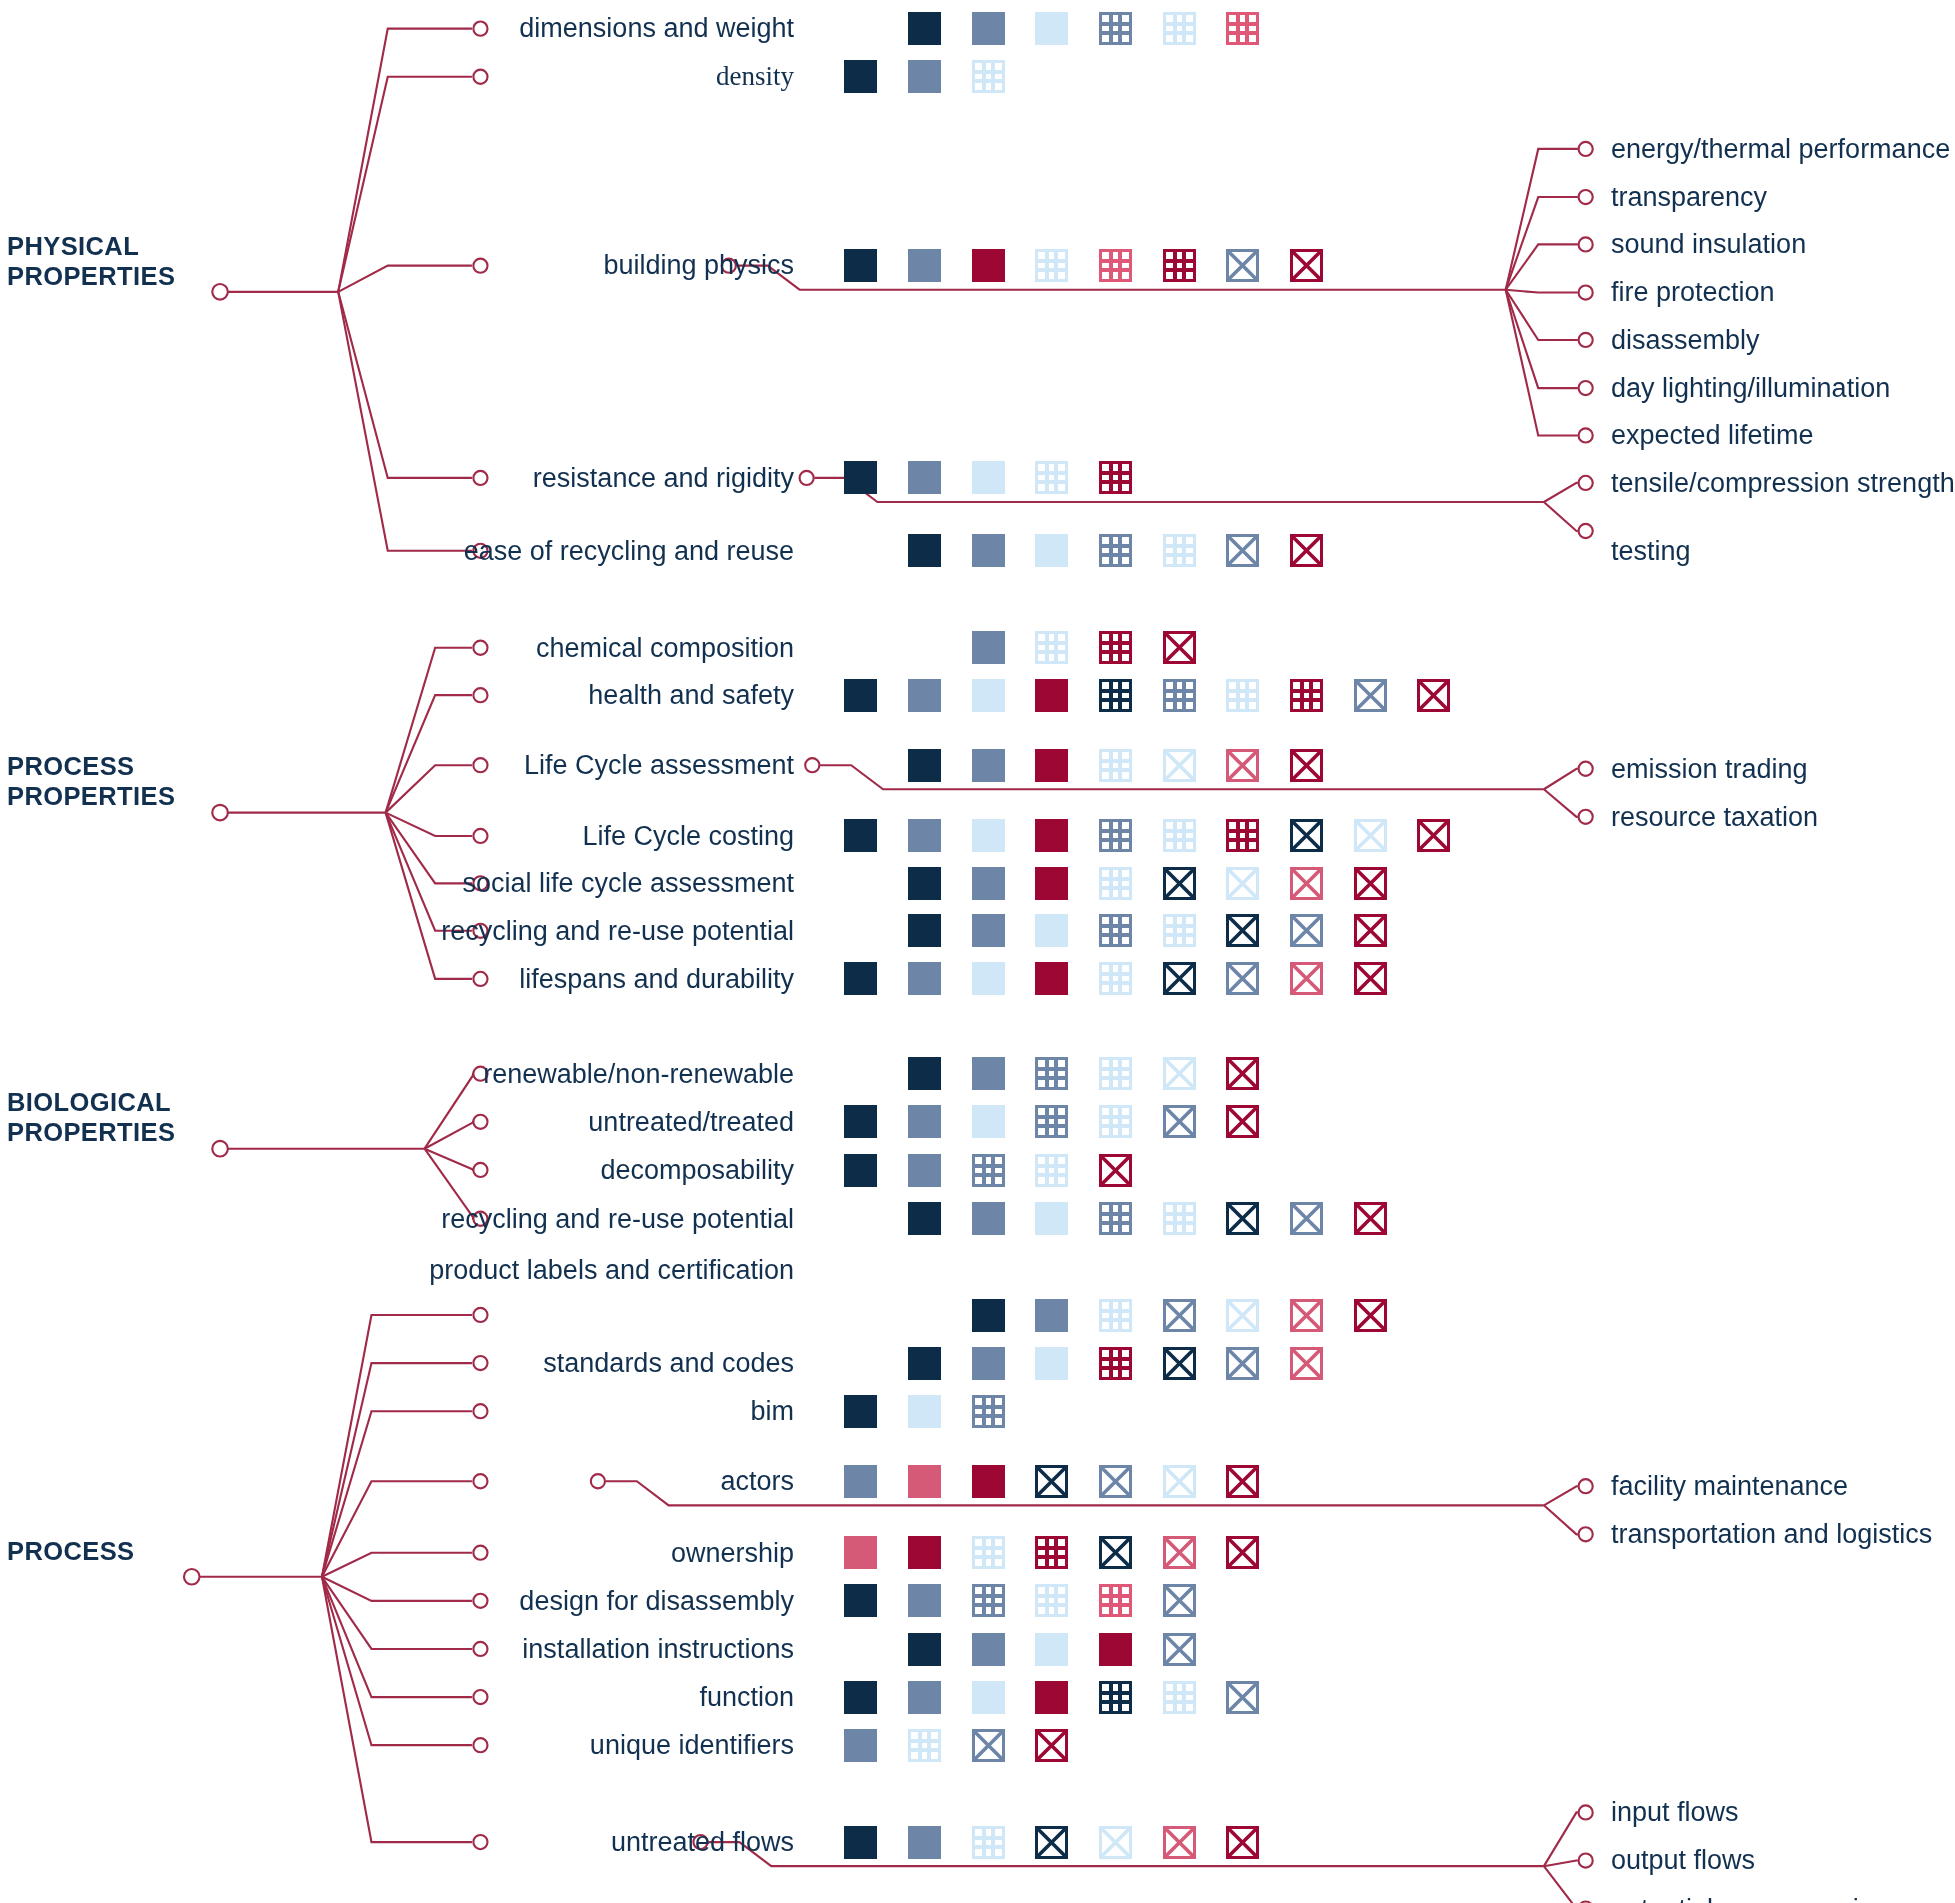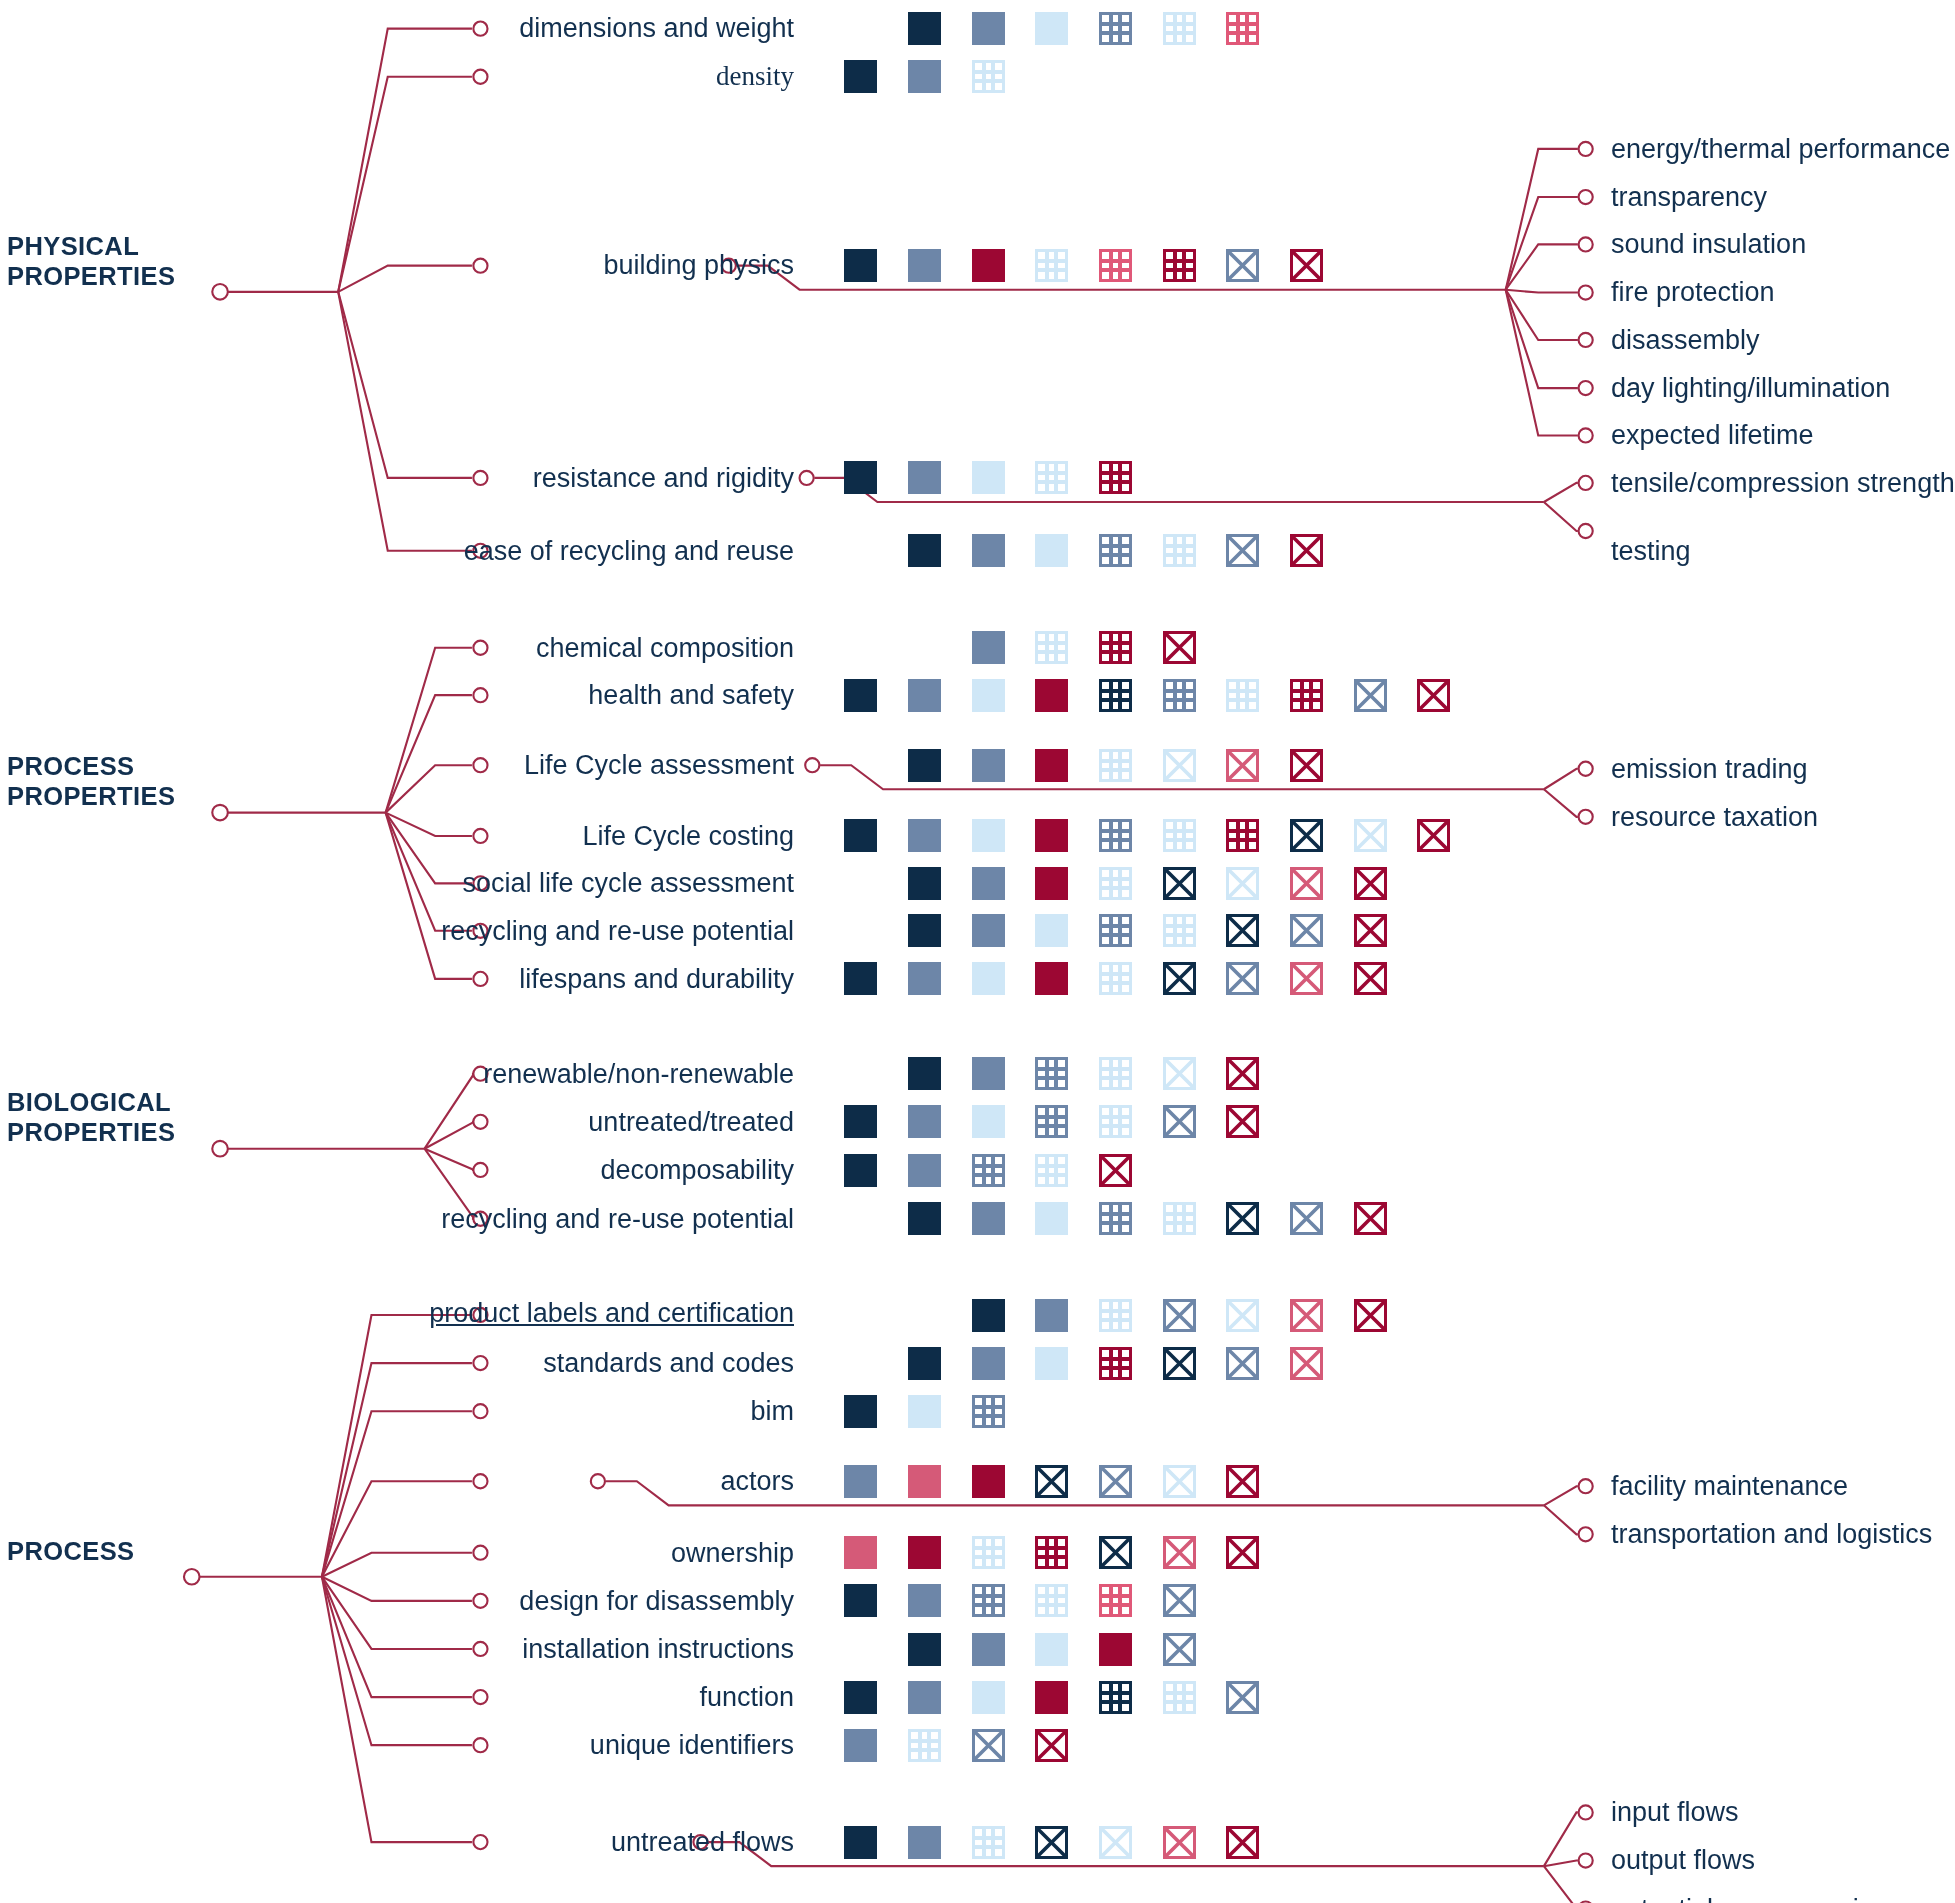--- a/index.html
+++ b/index.html
@@ -433,21 +433,21 @@
           <line x1="44" y1="2" x2="2" y2="44" stroke="#6d86a8" stroke-width="5"></line>
         </svg>
       </div>
       <div class="mk x" style="left: 1354px; top: 1202px; color: rgb(156, 7, 51);">
         <svg viewBox="0 0 46 46">
           <line x1="2" y1="2" x2="44" y2="44" stroke="#9c0733" stroke-width="5"></line>
           <line x1="44" y1="2" x2="2" y2="44" stroke="#9c0733" stroke-width="5"></line>
         </svg>
       </div>
       <div class="sec-title" style="left: 7px; top: 1536px;">PROCESS</div>
-      <div class="node-label rt" style="left: 794px; top: 1313px; text-decoration: underline;">product labels and certification</div>
+      <div class="node-label rt" style="left: 794px; top: 1270px;">product labels and certification</div>
       <div class="mk fill" style="left: 972px; top: 1299px; background: rgb(13, 44, 72);"></div>
       <div class="mk fill" style="left: 1035px; top: 1299px; background: rgb(109, 134, 168);"></div>
       <div class="mk grid" style="left: 1099px; top: 1299px; color: rgb(207, 231, 247);"></div>
       <div class="mk x" style="left: 1163px; top: 1299px; color: rgb(109, 134, 168);">
         <svg viewBox="0 0 46 46">
           <line x1="2" y1="2" x2="44" y2="44" stroke="#6d86a8" stroke-width="5"></line>
           <line x1="44" y1="2" x2="2" y2="44" stroke="#6d86a8" stroke-width="5"></line>
         </svg>
       </div>
       <div class="mk x" style="left: 1226px; top: 1299px; color: rgb(207, 231, 247);">

